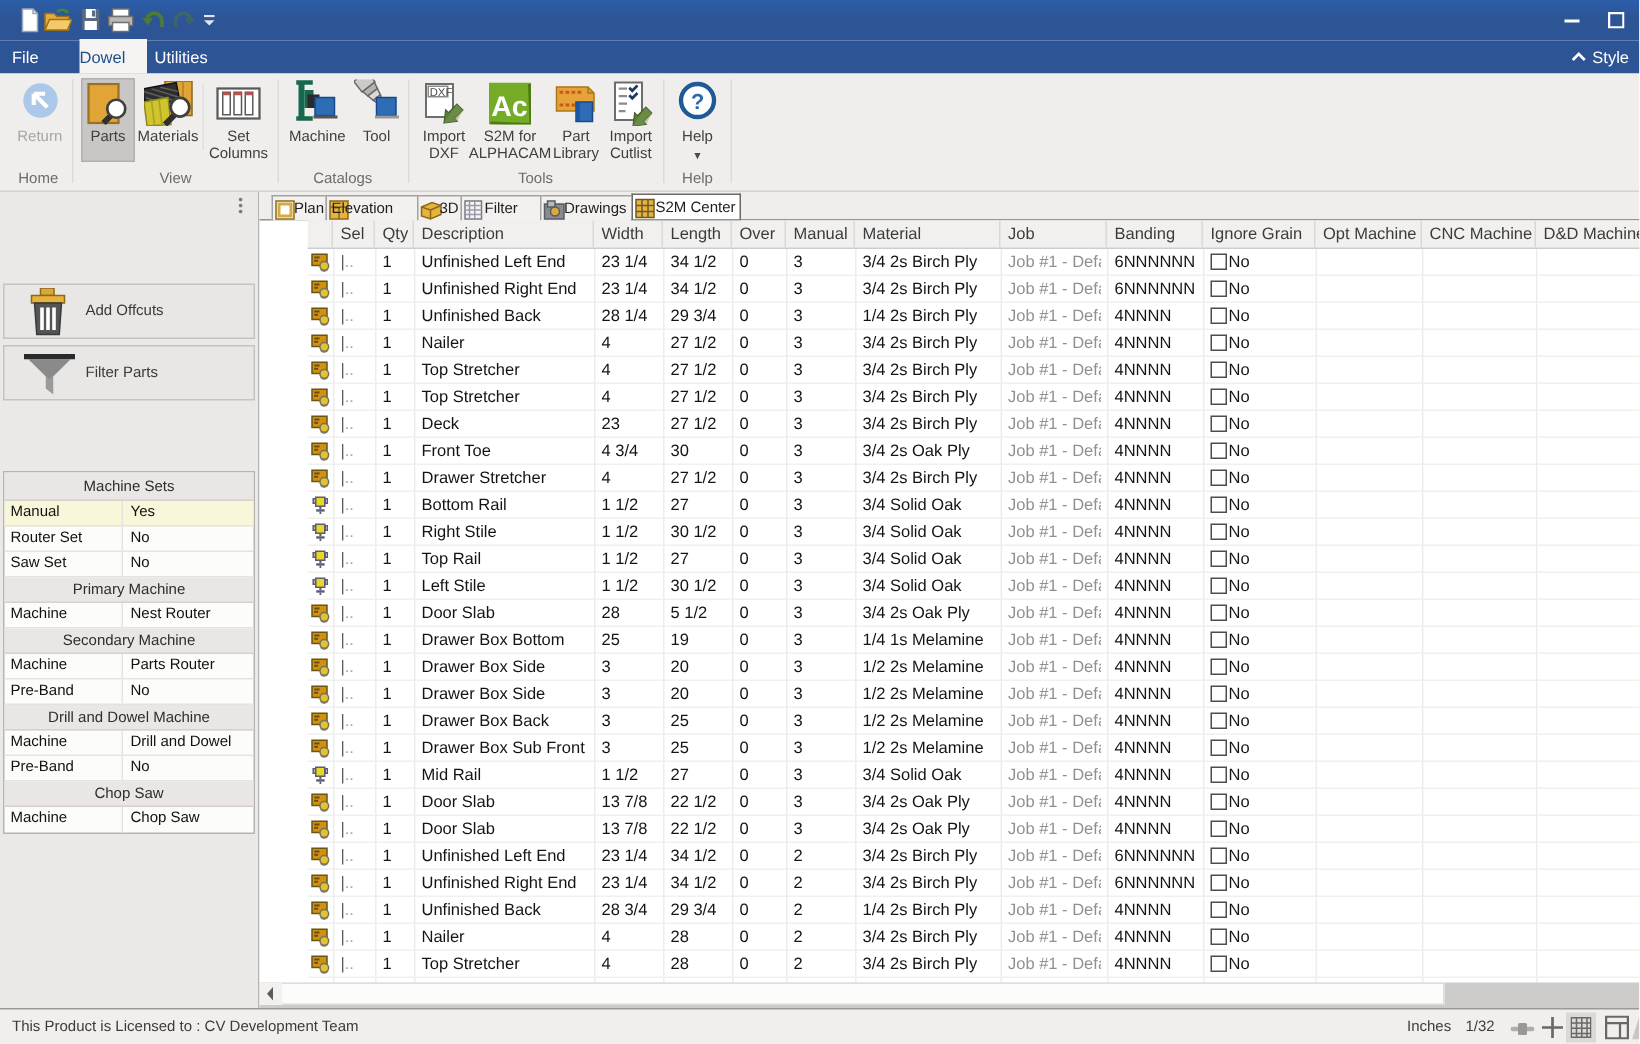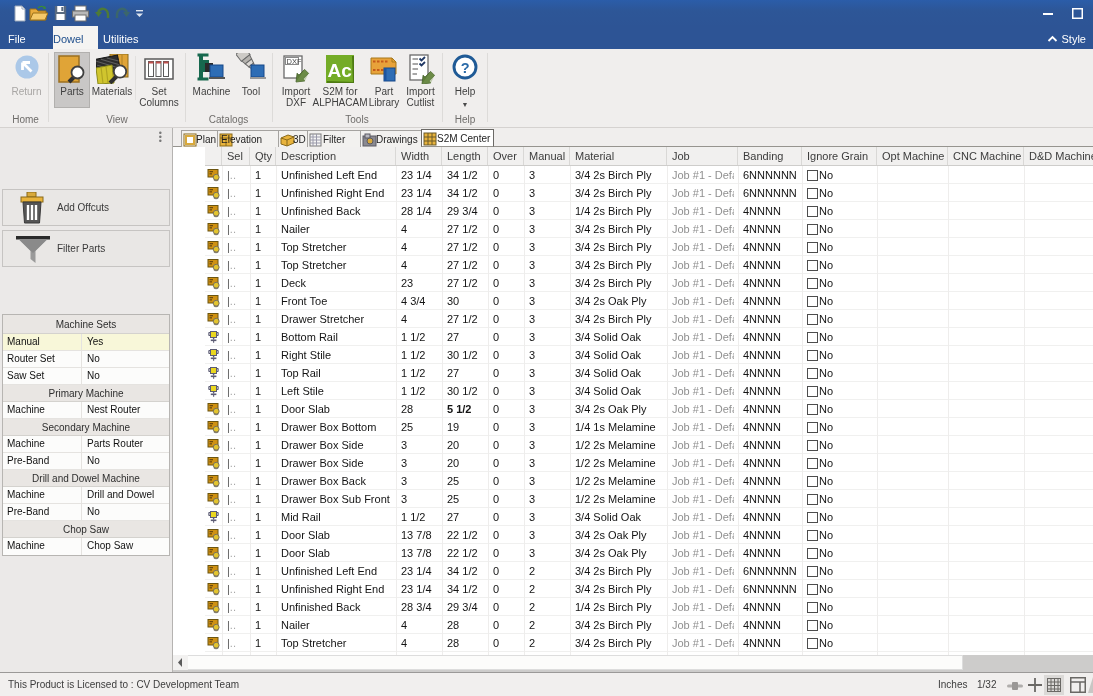--- a/index.html
+++ b/index.html
@@ -632,21 +632,21 @@
               <rect x="1" y="1.5" width="10" height="7.5" fill="#cf9112" stroke="#6b5410"></rect>
               <rect x="2.5" y="3" width="3.5" height="1.3" fill="#6b4a10"></rect>
               <rect x="2.5" y="5.2" width="2.5" height="1.3" fill="#6b4a10"></rect>
               <path d="M6.2 11.5 A3.2 3.2 0 0 0 12 11.5 Z" fill="#8a8578"></path>
               <circle cx="9.2" cy="9.2" r="2.9" fill="#e3c42e" stroke="#77715e"></circle>
             </svg></span>
           <span class="gc" style="left:17px; width:28px; font-size:11px;"><span style="color:#5a5a5a;">|</span><span style="color:#a8a8a8;">..</span></span>
           <span class="gc" style="left:45px; width:26px;">1</span>
           <span class="gc" style="left:71px; width:120px;">Door Slab</span>
           <span class="gc" style="left:191px; width:46px;">28</span>
-          <span class="gc" style="left:237px; width:46px;font-weight:bold;">5 1/2</span>
+          <span class="gc" style="left:237px; width:46px;">5 1/2</span>
           <span class="gc" style="left:283px; width:36px;">0</span>
           <span class="gc" style="left:319px; width:46px;">3</span>
           <span class="gc" style="left:365px; width:97px;">3/4 2s Oak Ply</span>
           <span class="gc" style="left:462px; width:67px; color:#909090;">Job #1 - Defau</span>
           <span class="gc" style="left:533px; width:64px;">4NNNN</span>
           <span class="gc" style="left:597px; width:75px;"><span class="cbx"></span>No</span>
         </div>
 <div class="grow" style="top:271px;">
           <span class="gc" style="left:1px; width:15px; padding:2px 0 0 1px;"><svg width="14" height="14" viewBox="0 0 14 14">
               <rect x="1" y="1.5" width="10" height="7.5" fill="#cf9112" stroke="#6b5410"></rect>

